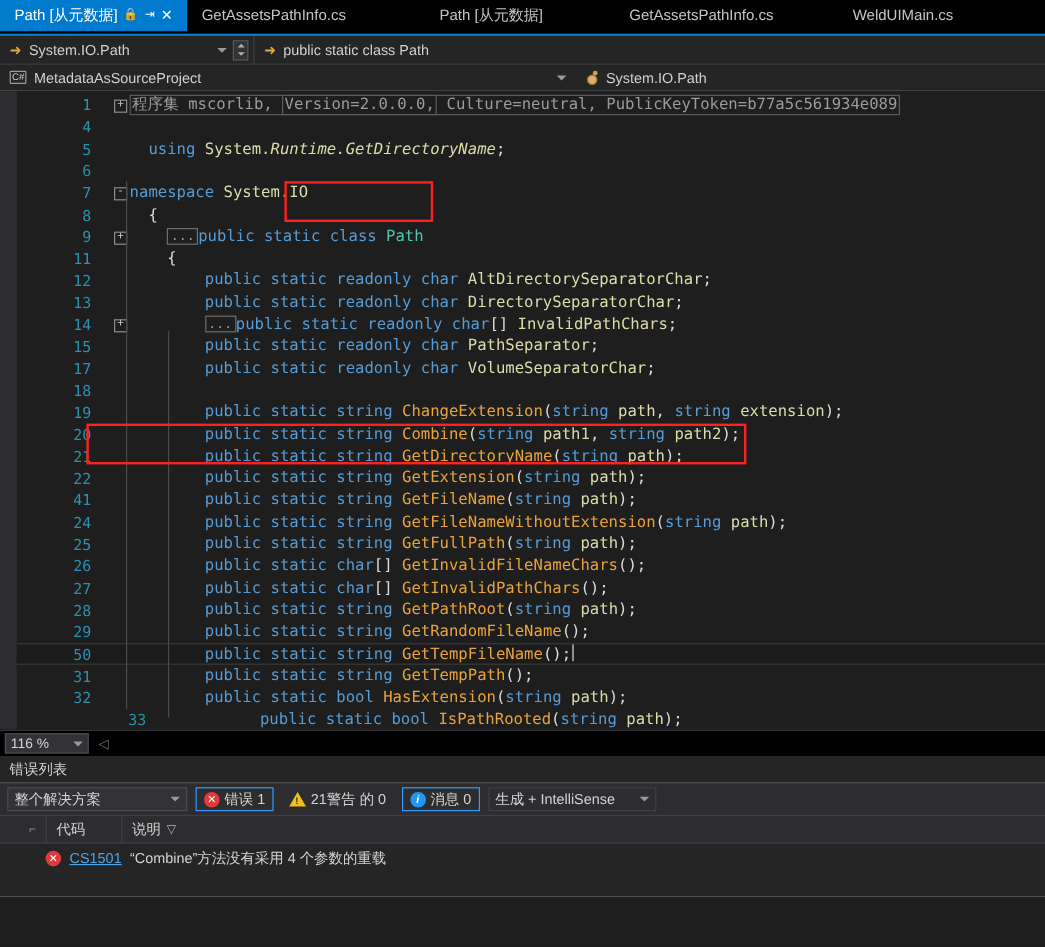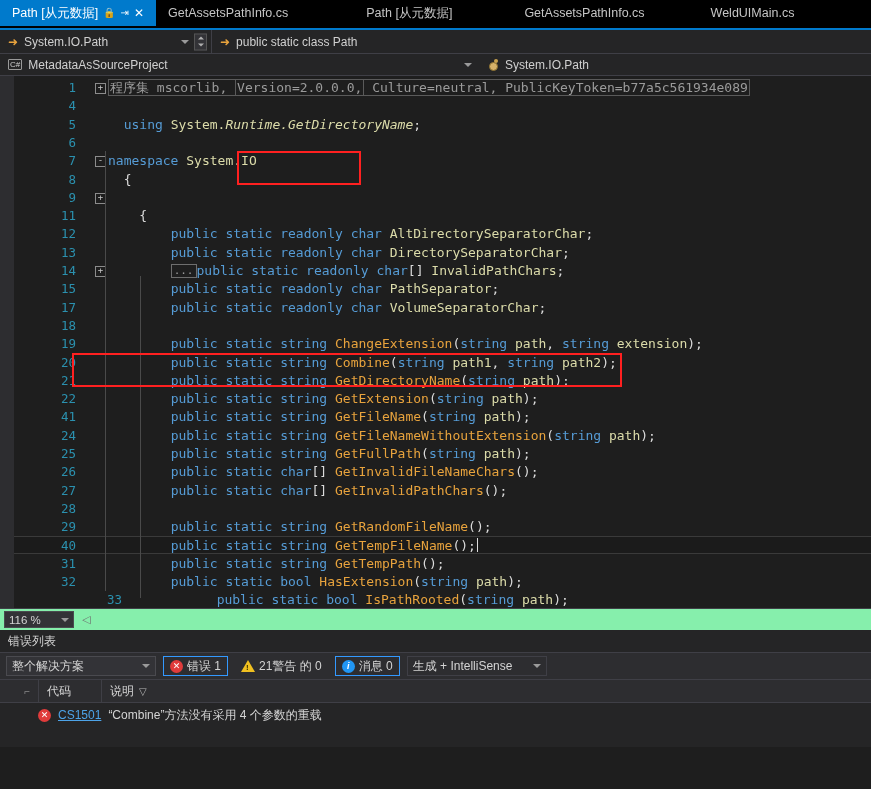--- a/index.html
+++ b/index.html
@@ -125,21 +125,21 @@
     background:#1e1e1e;color:#c8c8c8;font-size:9px;line-height:7px;
     text-align:center;font-family:"DejaVu Sans Mono",monospace;
   }
   .guide{position:absolute;width:1px;background:#4a4a4a;}
 
   
   .redbox{position:absolute;border:2px solid #ff2020;pointer-events:none;z-index:20;}
 
   
   #zoombar{
-    height:21px;background:#86efac;border-top:1px solid #3f3f46;
+    height:21px;background:#000000;border-top:1px solid #3f3f46;
     display:flex;align-items:center;
   }
   #zoomsel{
     width:70px;height:17px;margin-left:4px;background:#333337;border:1px solid #4a4a4f;
     display:flex;align-items:center;justify-content:space-between;
     padding:0 4px;box-sizing:border-box;font-size:11.5px;color:#d4d4d4;
   }
   #hscroll-left{margin-left:8px;color:#6e6e6e;font-size:11px;}
 
   
@@ -254,40 +254,40 @@
       <div class="foldbtn" style="top: 190px; left: 3px;">+</div>
     </div>
   <div id="curline-band" style="top: 459.5px;"></div>
     <div id="code-surface">
       <div class="codeline" style="position: absolute; top: 3px; left: 0px; right: 0px;"><span class="ln">1</span><span class="code"><span class="boxed hdr">程序集 mscorlib, <span class="boxed">Version=2.0.0.0,</span> Culture=neutral, PublicKeyToken=b77a5c561934e089</span></span></div>
       <div class="codeline" style="position: absolute; top: 21.3px; left: 0px; right: 0px;"><span class="ln">4</span><span class="code"></span></div>
       <div class="codeline" style="position: absolute; top: 39.6px; left: 0px; right: 0px;"><span class="ln">5</span><span class="code">  <span class="kw">using</span> <span class="nsp">System.</span><span class="nsp ital">Runtime.GetDirectoryName</span><span class="pun">;</span></span></div>
       <div class="codeline" style="position: absolute; top: 57.9px; left: 0px; right: 0px;"><span class="ln">6</span><span class="code"></span></div>
       <div class="codeline" style="position: absolute; top: 76.2px; left: 0px; right: 0px;"><span class="ln">7</span><span class="code"><span class="kw">namespace</span> <span class="nsp">System.IO</span></span></div>
       <div class="codeline" style="position: absolute; top: 94.5px; left: 0px; right: 0px;"><span class="ln">8</span><span class="code">  <span class="pun">{</span></span></div>
-      <div class="codeline" style="position: absolute; top: 112.8px; left: 0px; right: 0px;"><span class="ln">9</span></div>
+      <div class="codeline" style="position: absolute; top: 112.8px; left: 0px; right: 0px;"><span class="ln">9</span><span class="code">    <span class="ellip">...</span><span class="kw">public static class </span><span class="typ">Path</span></span></div>
       <div class="codeline" style="position: absolute; top: 131.1px; left: 0px; right: 0px;"><span class="ln">11</span><span class="code">    <span class="pun">{</span></span></div>
       <div class="codeline" style="position: absolute; top: 149.4px; left: 0px; right: 0px;"><span class="ln">12</span><span class="code">        <span class="kw">public static readonly char</span> <span class="fld">AltDirectorySeparatorChar</span><span class="pun">;</span></span></div>
       <div class="codeline" style="position: absolute; top: 167.7px; left: 0px; right: 0px;"><span class="ln">13</span><span class="code">        <span class="kw">public static readonly char</span> <span class="fld">DirectorySeparatorChar</span><span class="pun">;</span></span></div>
       <div class="codeline" style="position: absolute; top: 186px; left: 0px; right: 0px;"><span class="ln">14</span><span class="code">        <span class="ellip">...</span><span class="kw">public static readonly char</span><span class="pun">[]</span> <span class="fld">InvalidPathChars</span><span class="pun">;</span></span></div>
       <div class="codeline" style="position: absolute; top: 204.3px; left: 0px; right: 0px;"><span class="ln">15</span><span class="code">        <span class="kw">public static readonly char</span> <span class="fld">PathSeparator</span><span class="pun">;</span></span></div>
       <div class="codeline" style="position: absolute; top: 222.6px; left: 0px; right: 0px;"><span class="ln">17</span><span class="code">        <span class="kw">public static readonly char</span> <span class="fld">VolumeSeparatorChar</span><span class="pun">;</span></span></div>
       <div class="codeline" style="position: absolute; top: 240.9px; left: 0px; right: 0px;"><span class="ln">18</span><span class="code"></span></div>
       <div class="codeline" style="position: absolute; top: 259.2px; left: 0px; right: 0px;"><span class="ln">19</span><span class="code">        <span class="kw">public static string</span> <span class="mth">ChangeExtension</span><span class="pun">(</span><span class="kw">string</span><span class="fld"> path</span><span class="pun">,</span><span class="fld"> </span><span class="kw">string</span><span class="fld"> extension</span><span class="pun">)</span><span class="pun">;</span></span></div>
       <div class="codeline" style="position: absolute; top: 277.5px; left: 0px; right: 0px;"><span class="ln">20</span><span class="code">        <span class="kw">public static string</span> <span class="mth">Combine</span><span class="pun">(</span><span class="kw">string</span><span class="fld"> path1</span><span class="pun">,</span><span class="fld"> </span><span class="kw">string</span><span class="fld"> path2</span><span class="pun">)</span><span class="pun">;</span></span></div>
       <div class="codeline" style="position: absolute; top: 295.8px; left: 0px; right: 0px;"><span class="ln">21</span><span class="code">        <span class="kw">public static string</span> <span class="mth">GetDirectoryName</span><span class="pun">(</span><span class="kw">string</span><span class="fld"> path</span><span class="pun">)</span><span class="pun">;</span></span></div>
       <div class="codeline" style="position: absolute; top: 314.1px; left: 0px; right: 0px;"><span class="ln">22</span><span class="code">        <span class="kw">public static string</span> <span class="mth">GetExtension</span><span class="pun">(</span><span class="kw">string</span><span class="fld"> path</span><span class="pun">)</span><span class="pun">;</span></span></div>
       <div class="codeline" style="position: absolute; top: 332.4px; left: 0px; right: 0px;"><span class="ln">41</span><span class="code">        <span class="kw">public static string</span> <span class="mth">GetFileName</span><span class="pun">(</span><span class="kw">string</span><span class="fld"> path</span><span class="pun">)</span><span class="pun">;</span></span></div>
       <div class="codeline" style="position: absolute; top: 350.7px; left: 0px; right: 0px;"><span class="ln">24</span><span class="code">        <span class="kw">public static string</span> <span class="mth">GetFileNameWithoutExtension</span><span class="pun">(</span><span class="kw">string</span><span class="fld"> path</span><span class="pun">)</span><span class="pun">;</span></span></div>
       <div class="codeline" style="position: absolute; top: 369px; left: 0px; right: 0px;"><span class="ln">25</span><span class="code">        <span class="kw">public static string</span> <span class="mth">GetFullPath</span><span class="pun">(</span><span class="kw">string</span><span class="fld"> path</span><span class="pun">)</span><span class="pun">;</span></span></div>
       <div class="codeline" style="position: absolute; top: 387.3px; left: 0px; right: 0px;"><span class="ln">26</span><span class="code">        <span class="kw">public static char</span><span class="pun">[]</span> <span class="mth">GetInvalidFileNameChars</span><span class="pun">(</span><span class="pun">)</span><span class="pun">;</span></span></div>
       <div class="codeline" style="position: absolute; top: 405.6px; left: 0px; right: 0px;"><span class="ln">27</span><span class="code">        <span class="kw">public static char</span><span class="pun">[]</span> <span class="mth">GetInvalidPathChars</span><span class="pun">(</span><span class="pun">)</span><span class="pun">;</span></span></div>
-      <div class="codeline" style="position: absolute; top: 423.9px; left: 0px; right: 0px;"><span class="ln">28</span></div>
+      <div class="codeline" style="position: absolute; top: 423.9px; left: 0px; right: 0px;"><span class="ln">28</span><span class="code">        <span class="kw">public static string</span> <span class="mth">GetPathRoot</span><span class="pun">(</span><span class="kw">string</span><span class="fld"> path</span><span class="pun">)</span><span class="pun">;</span></span></div>
       <div class="codeline" style="position: absolute; top: 442.2px; left: 0px; right: 0px;"><span class="ln">29</span><span class="code">        <span class="kw">public static string</span> <span class="mth">GetRandomFileName</span><span class="pun">(</span><span class="pun">)</span><span class="pun">;</span></span></div>
-      <div class="codeline" style="position: absolute; top: 460.5px; left: 0px; right: 0px;"><span class="ln">40</span><span class="code">        <span class="kw">public static string</span> <span class="mth">GetTempFileName</span><span class="pun">(</span><span class="pun">)</span><span class="pun">;</span><span class="caret"></span></span></div>
+      <div class="codeline" style="position: absolute; top: 460.5px; left: 0px; right: 0px;"><span class="ln">50</span><span class="code">        <span class="kw">public static string</span> <span class="mth">GetTempFileName</span><span class="pun">(</span><span class="pun">)</span><span class="pun">;</span><span class="caret"></span></span></div>
       <div class="codeline" style="position: absolute; top: 478.8px; left: 0px; right: 0px;"><span class="ln">31</span><span class="code">        <span class="kw">public static string</span> <span class="mth">GetTempPath</span><span class="pun">(</span><span class="pun">)</span><span class="pun">;</span></span></div>
       <div class="codeline" style="position: absolute; top: 497.1px; left: 0px; right: 0px;"><span class="ln">32</span><span class="code">        <span class="kw">public static bool</span> <span class="mth">HasExtension</span><span class="pun">(</span><span class="kw">string</span><span class="fld"> path</span><span class="pun">)</span><span class="pun">;</span></span></div>
       <div class="codeline" style="position: absolute; top: 515.4px; left: 0px; right: 0px; margin-left: 46px;"><span class="ln">33</span><span class="code">        <span class="kw">public static bool</span> <span class="mth">IsPathRooted</span><span class="pun">(</span><span class="kw">string</span><span class="fld"> path</span><span class="pun">)</span><span class="pun">;</span></span></div>
     </div>
   <div class="redbox" style="left:237px;top:75px;width:120px;height:30px;"></div>
   <div class="redbox" style="left:72px;top:277px;width:546px;height:30px;"></div>
 <div class="guide" style="left: 105px; top: 75px; height: 440px;"></div>
     <div class="guide" style="left: 140px; top: 200px; height: 322px;"></div>
   </div>
 

